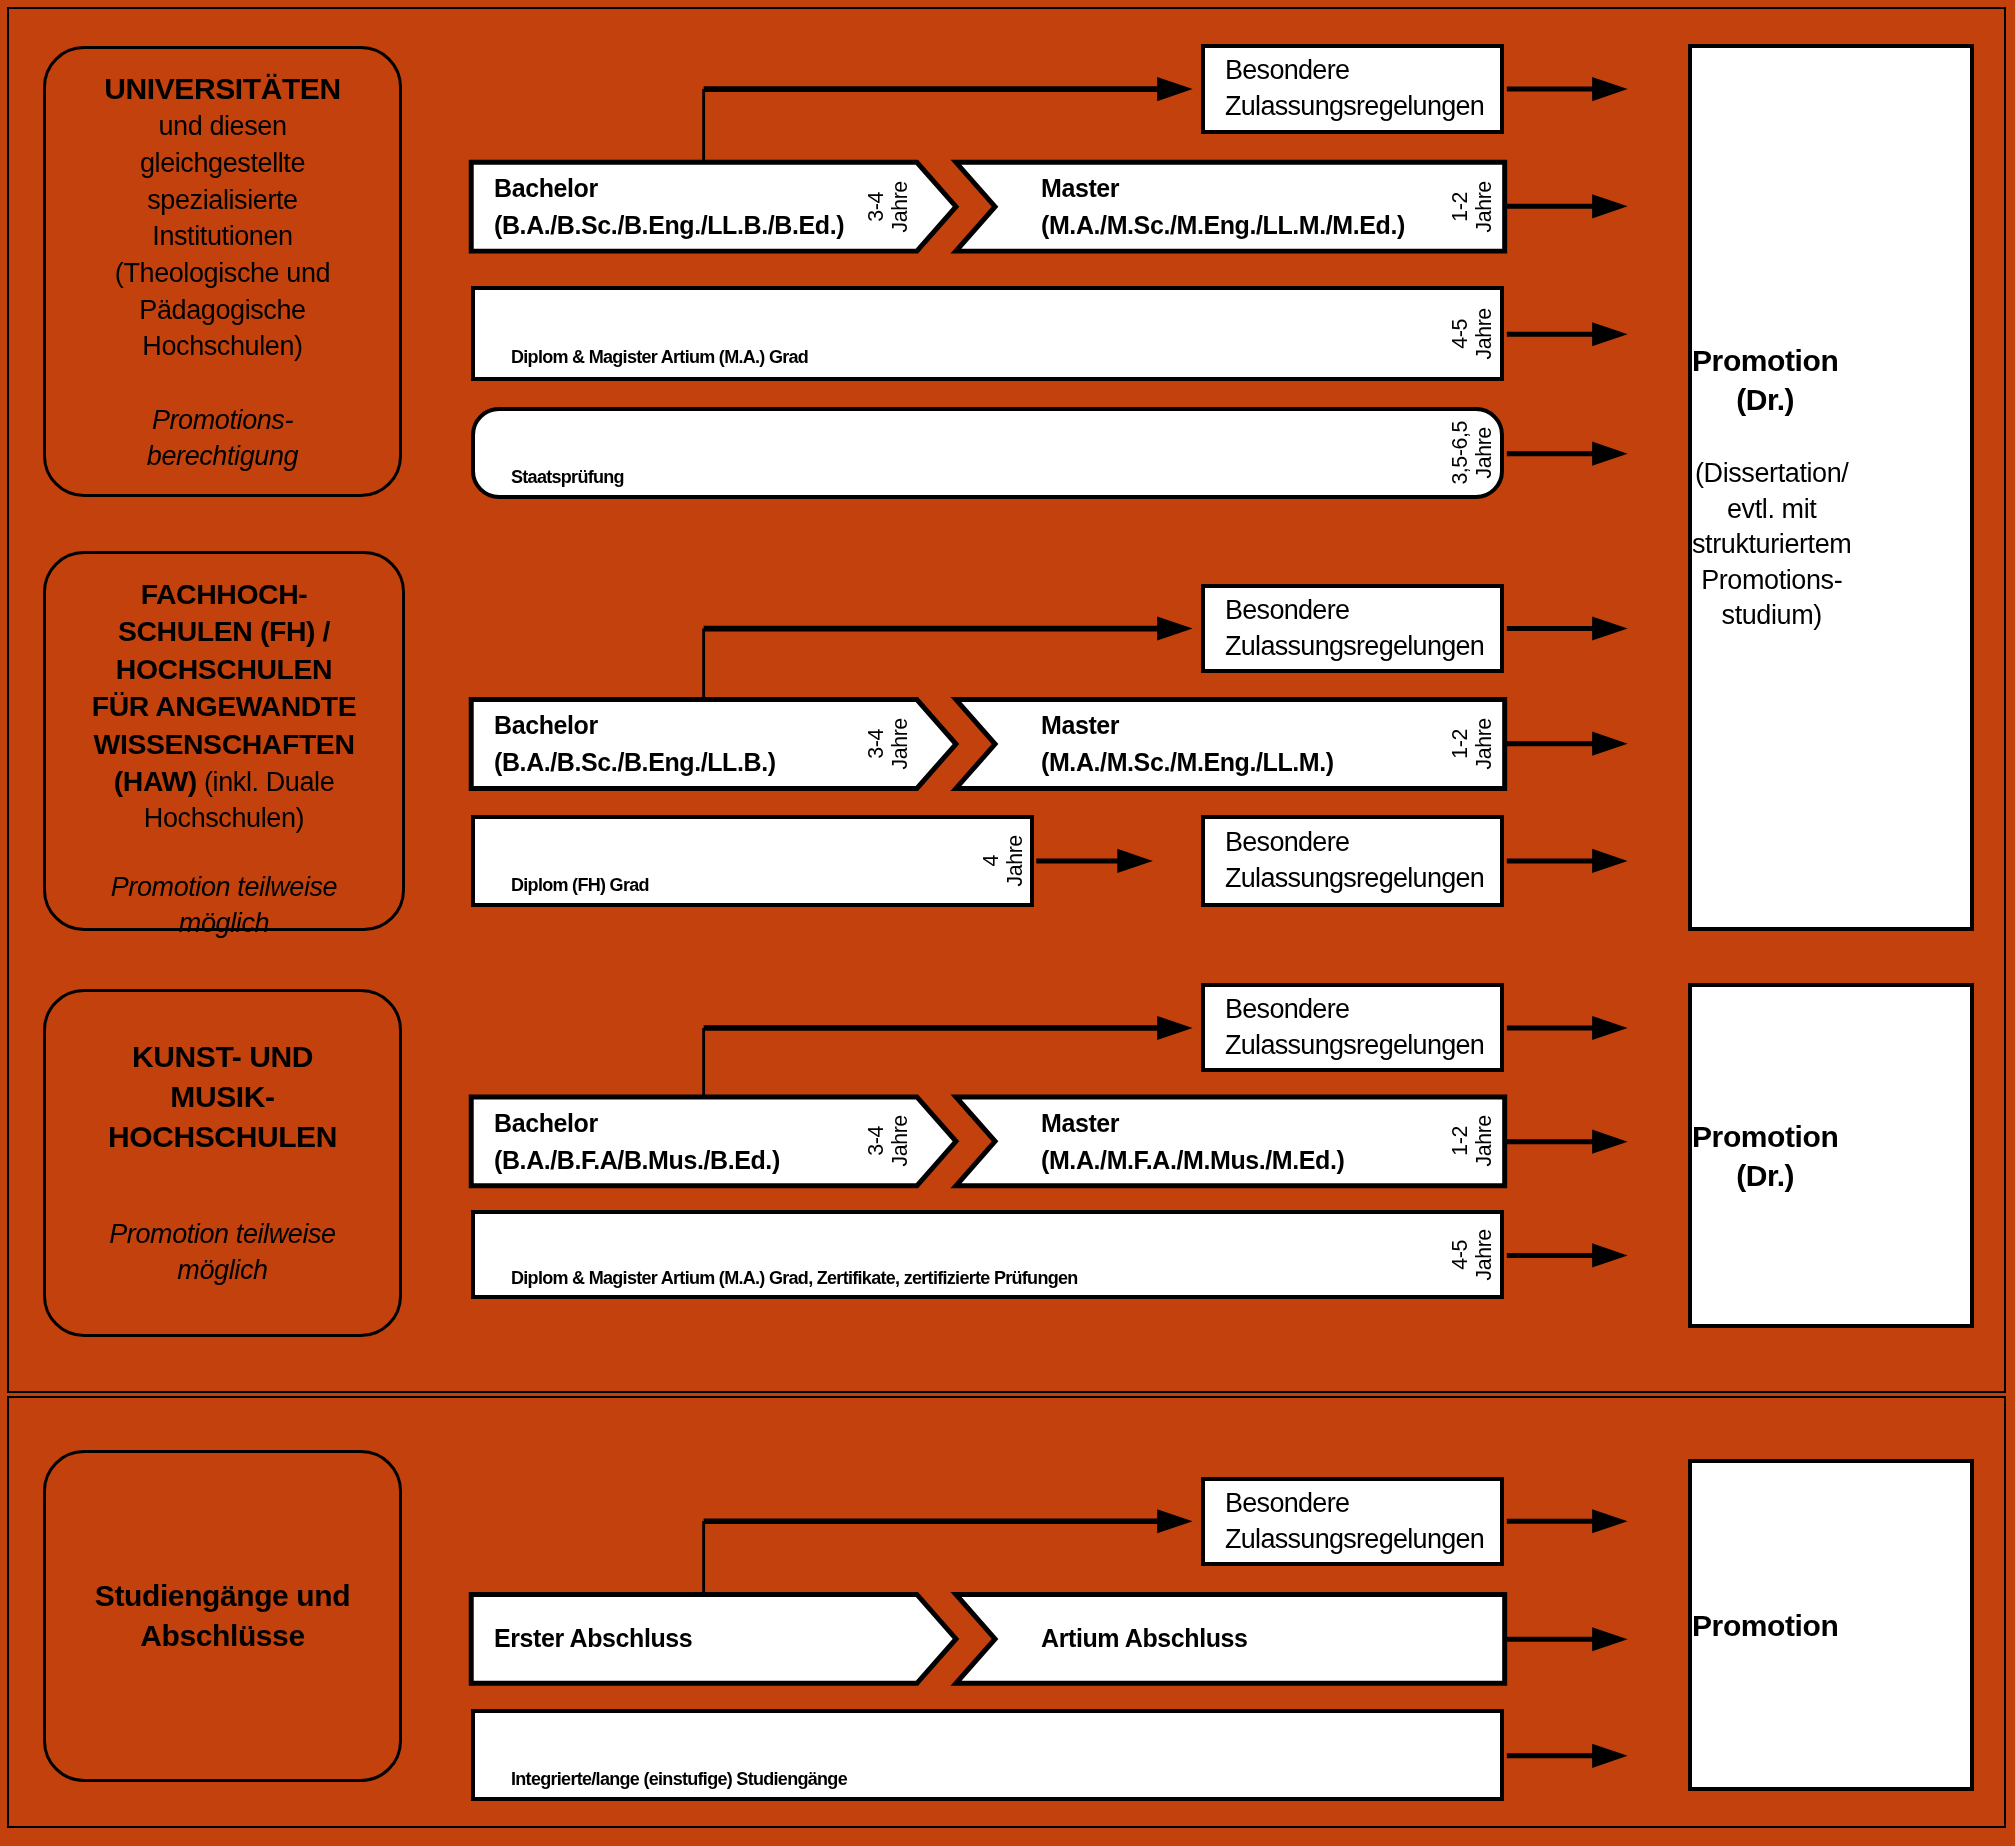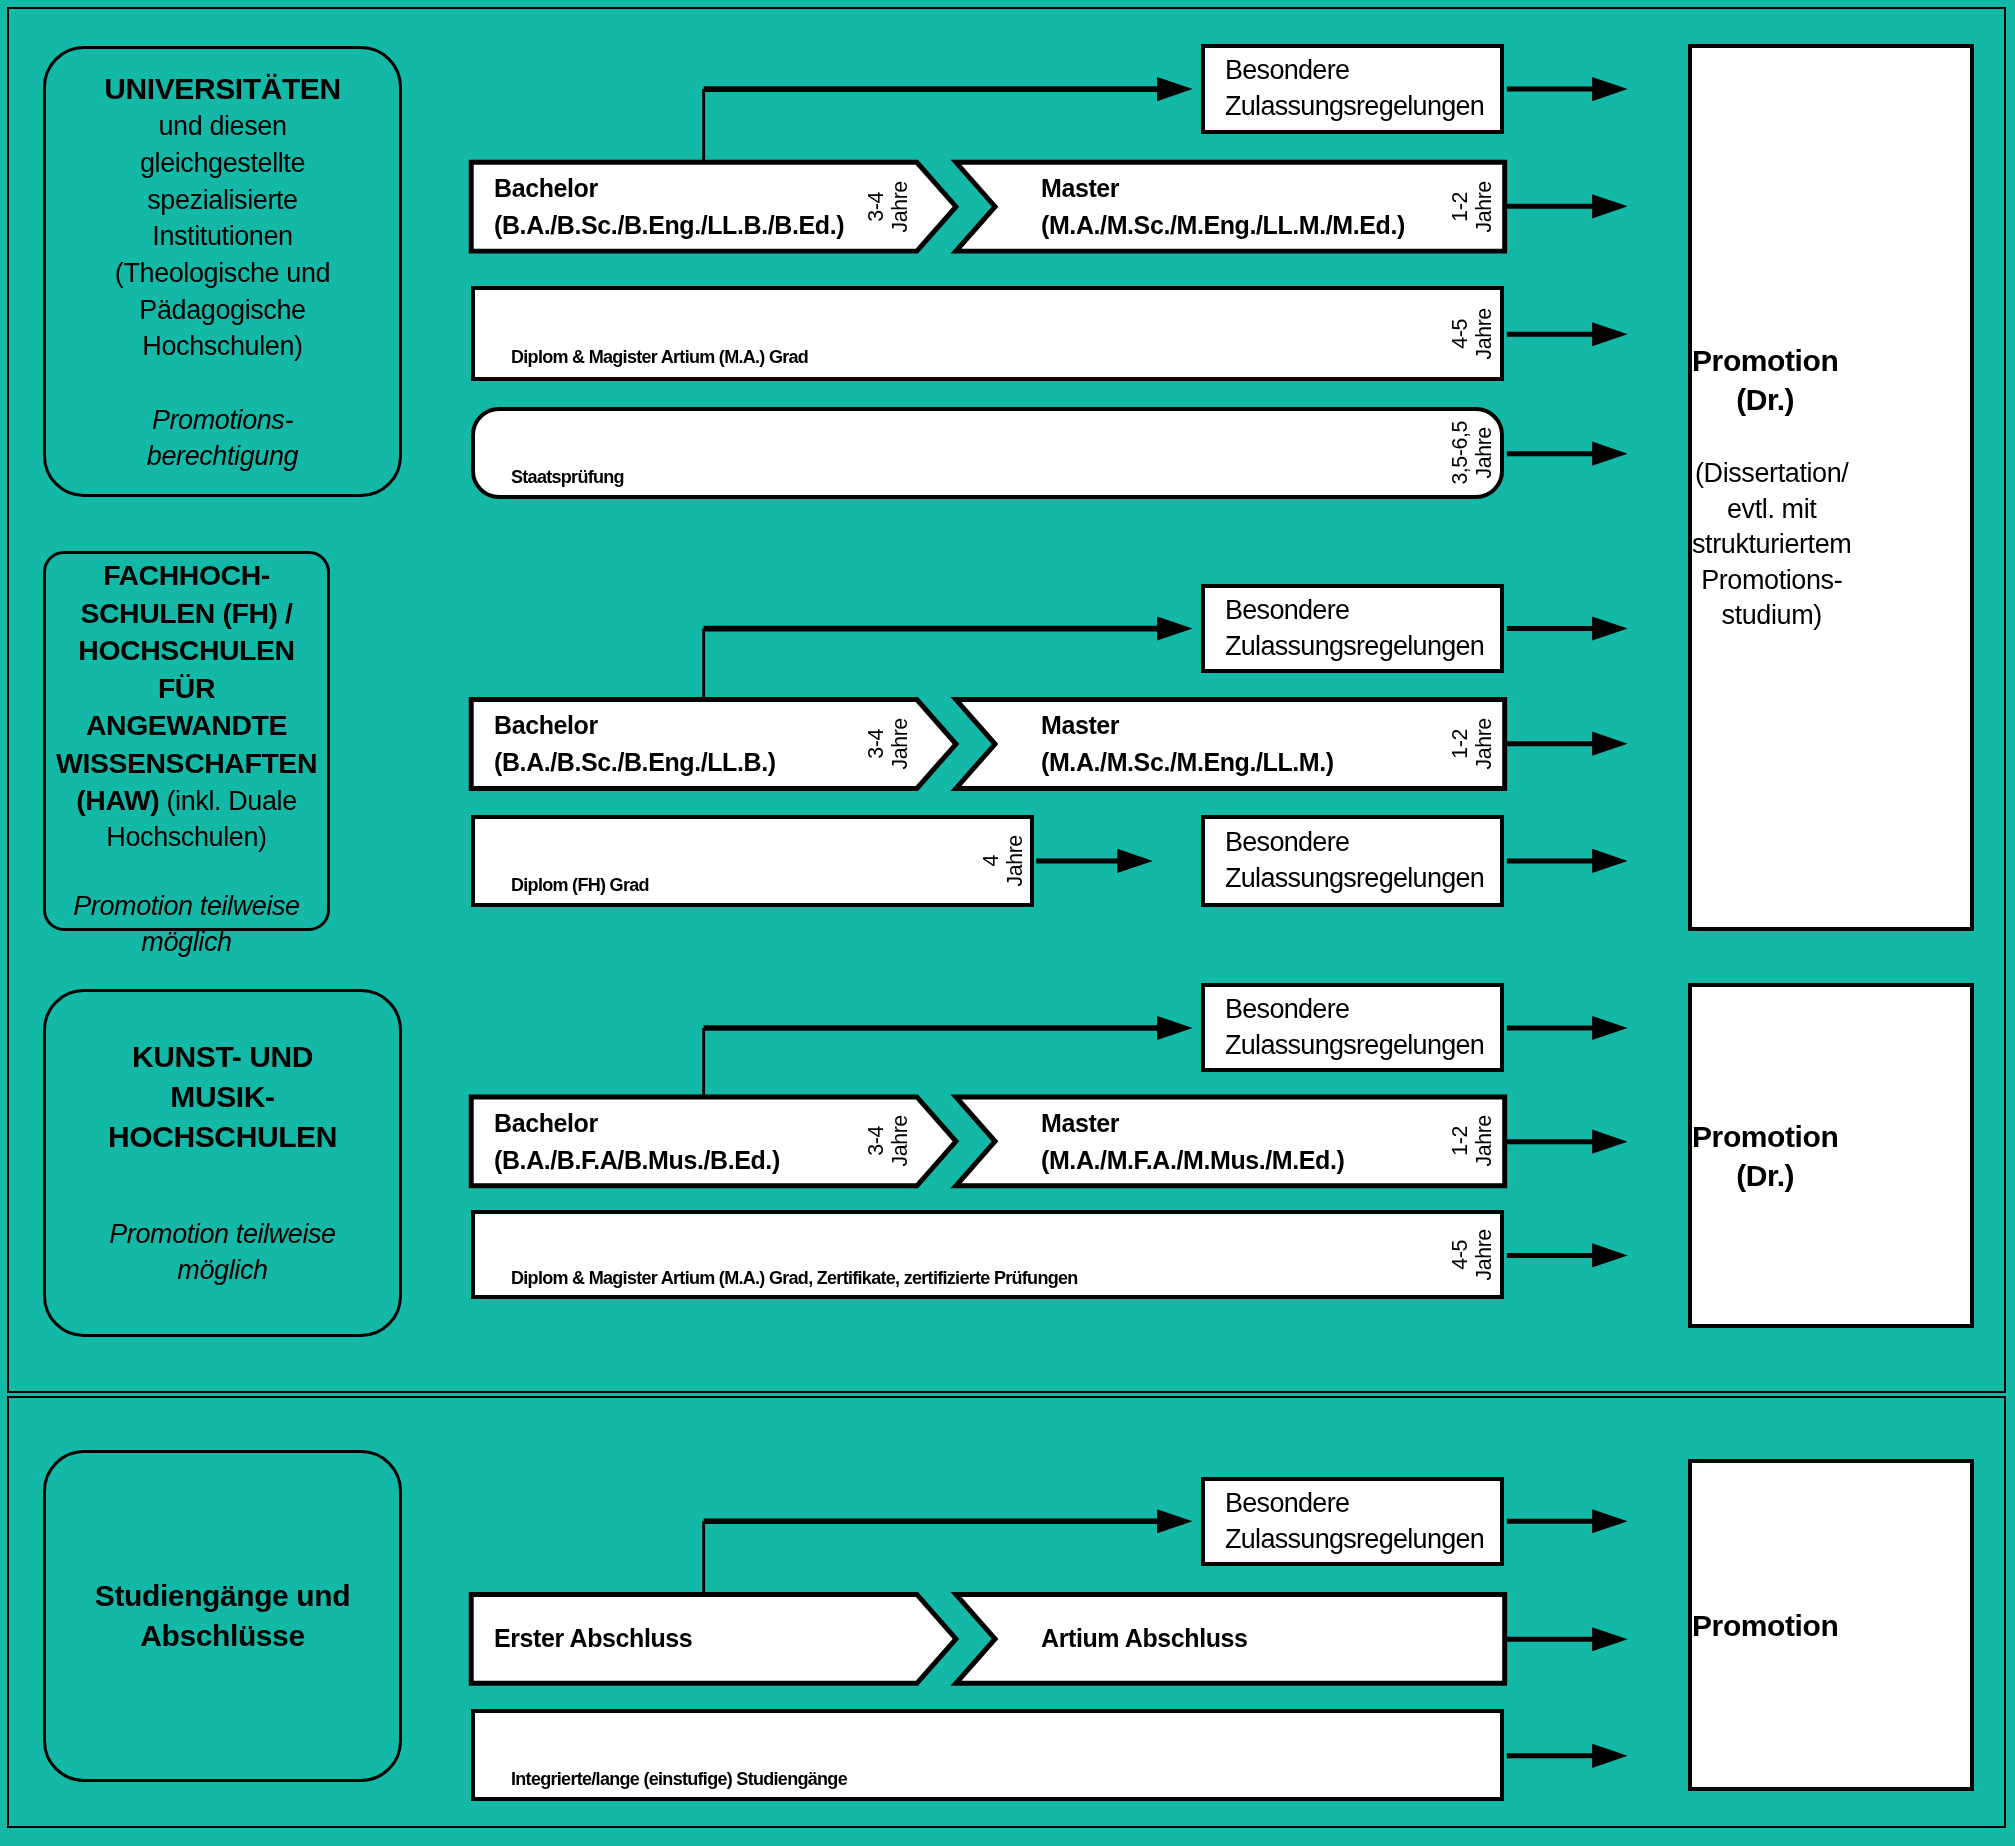--- a/index.html
+++ b/index.html
@@ -1,16 +1,16 @@
 <!DOCTYPE html>
 <html style="font-size:11.4px"><head>
 <meta charset="utf-8">
 <style>
   html,body{margin:0;padding:0;background:#ffffff;}
-  .stage{position:relative;width:2015px;height:1847px;background:#14b8a6;overflow:hidden;
+  .stage{position:relative;width:2015px;height:1847px;background:#c2410c;overflow:hidden;
          font-family:"Liberation Sans","DejaVu Sans",sans-serif;color:#000;}
   .abs{position:absolute;box-sizing:border-box;}
   .region{border:2.8px solid #000;}
   .roundbox{border:3.6px solid #000;border-radius:41px;display:flex;flex-direction:column;
             align-items:center;justify-content:center;text-align:center;padding:18px 23px;}
   .plainbox{border:4.3px solid #000;background:#fff;}
   .pre{white-space:pre-line;}
   .boxtitle{font-weight:bold;font-size:28.4px;line-height:1.32;letter-spacing:-0.4px;}
   .boxdesc{font-size:27px;line-height:1.36;letter-spacing:-0.4px;}
   .boxnote{font-style:italic;font-size:27px;line-height:1.34;letter-spacing:-0.4px;}
@@ -115,21 +115,21 @@
 spezialisierte
 Institutionen
 (Theologische und
 Pädagogische
 Hochschulen)</div>
     </div>
     <div class="boxnote pre">Promotions-
 berechtigung</div>
   </div>
 
-  <div class="abs roundbox" style="left:43px;top:551px;width:287px;height:380px;gap:33px;border-radius:21px;">
+  <div class="abs roundbox" style="left:43px;top:551px;width:362px;height:380px;gap:33px;">
     <div class="boxdesc pre" style="line-height:1.3;">
       <span class="boxtitle">FACHHOCH-
 SCHULEN (FH) /
 HOCHSCHULEN
 FÜR ANGEWANDTE
 WISSENSCHAFTEN
 (HAW)</span><span> (inkl. Duale
 Hochschulen)</span>
     </div>
     <div class="boxnote pre">Promotion teilweise

